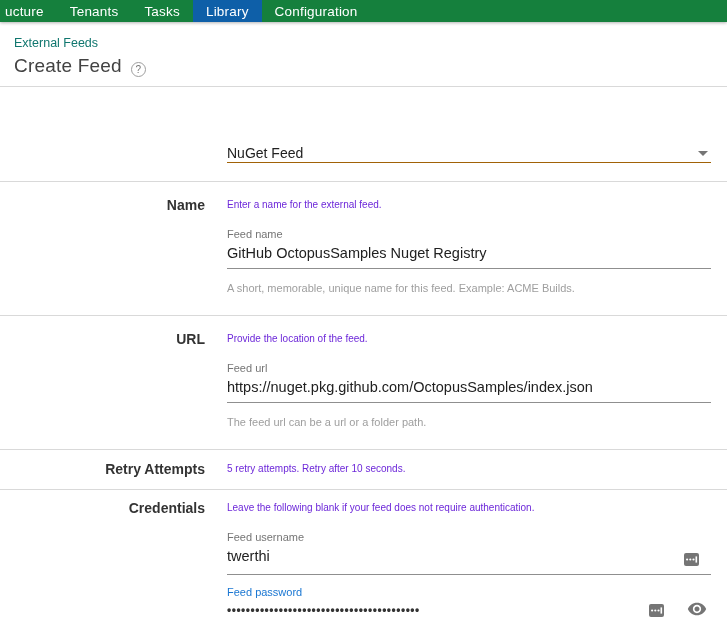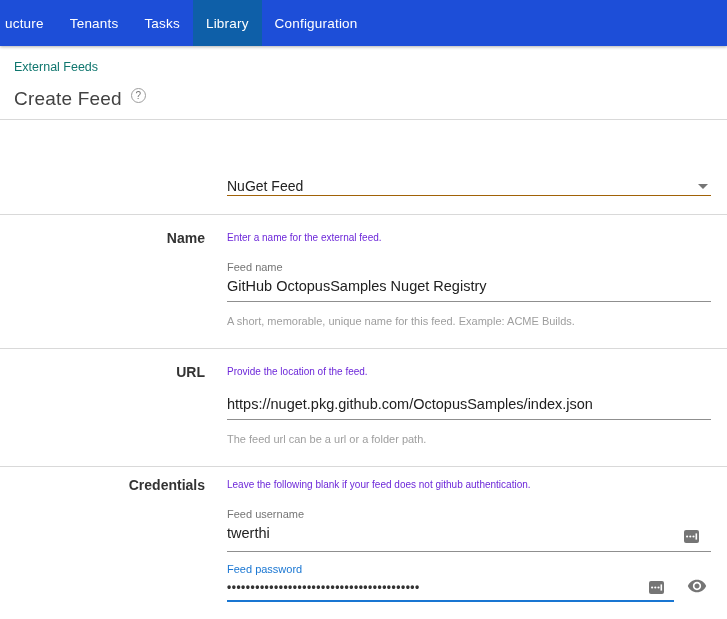--- a/index.html
+++ b/index.html
@@ -1,29 +1,29 @@
 <!DOCTYPE html>
 <html><head>
 <meta charset="utf-8">
 <style>
   * { margin:0; padding:0; box-sizing:border-box; }
   html,body { width:727px; height:619px; background:#fff; overflow:hidden;
               font-family:"Liberation Sans", sans-serif; }
 
   
-  .navbar { height:46px; background:#1d4ed8; display:flex; align-items:stretch;
+  .navbar { height:22px; background:#15803d; display:flex; align-items:stretch;
             box-shadow:0 1px 3px rgba(0,0,0,.3); position:relative; z-index:2; }
   .nav-item { display:flex; align-items:center; padding:0 13px; color:#fff;
               font-size:13.5px; font-weight:500; letter-spacing:.2px; cursor:pointer; }
   .nav-item.first { padding-left:5px; }
   .nav-item.active { background:#0e5fa8; }
 
   
   .breadcrumb { margin:14px 0 0 14px; font-size:12.5px; color:#0f766e; cursor:pointer; width:max-content; }
-  .title-row { margin:14px 0 0 14px; display:flex; align-items:flex-start; }
+  .title-row { margin:5px 0 0 14px; display:flex; align-items:flex-end; }
   .page-title { font-size:19px; color:#424242; letter-spacing:.2px; }
   .help-icon { width:15px; height:15px; border:1px solid #9e9e9e; border-radius:50%;
                color:#757575; font-size:10px; line-height:13px; text-align:center;
                margin-left:9px; cursor:pointer; }
 
   
   .form { border-top:1px solid #d9d9d9; margin-top:9px; }
   .section { display:flex; border-bottom:1px solid #d9d9d9; }
   .section:last-child { border-bottom:none; }
   .section-label { width:205px; flex-shrink:0; text-align:right; font-weight:bold;
@@ -101,31 +101,38 @@
       </div>
       <div class="helper">A short, memorable, unique name for this feed. Example: ACME Builds.</div>
     </div>
   </div>
 
   <div class="section sec-url">
     <div class="section-label">URL</div>
     <div class="section-content">
       <div class="desc">Provide the location of the feed.</div>
       <div class="field">
+        <div class="field-label">Feed url</div>
         <div class="field-value">https://nuget.pkg.github.com/OctopusSamples/index.json</div>
       </div>
       <div class="helper">The feed url can be a url or a folder path.</div>
     </div>
   </div>
 
+  <div class="section sec-retry">
+    <div class="section-label">Retry Attempts</div>
+    <div class="section-content">
+      <div class="desc">5 retry attempts. Retry after 10 seconds.</div>
+    </div>
+  </div>
 
   <div class="section sec-cred">
     <div class="section-label">Credentials</div>
     <div class="section-content">
-      <div class="desc">Leave the following blank if your feed does not github authentication.</div>
+      <div class="desc">Leave the following blank if your feed does not require authentication.</div>
 
       <div class="field">
         <div class="field-label">Feed username</div>
         <div class="field-value with-icon">twerthi</div>
         <svg class="autofill-icon" viewBox="0 0 15 13">
           <rect width="15" height="13" rx="2" fill="#757575"></rect>
           <circle cx="3.1" cy="6.5" r="1.1" fill="#fff"></circle>
           <circle cx="6.3" cy="6.5" r="1.1" fill="#fff"></circle>
           <circle cx="9.5" cy="6.5" r="1.1" fill="#fff"></circle>
           <rect x="11.5" y="3.4" width="1.6" height="6.2" fill="#fff"></rect>

